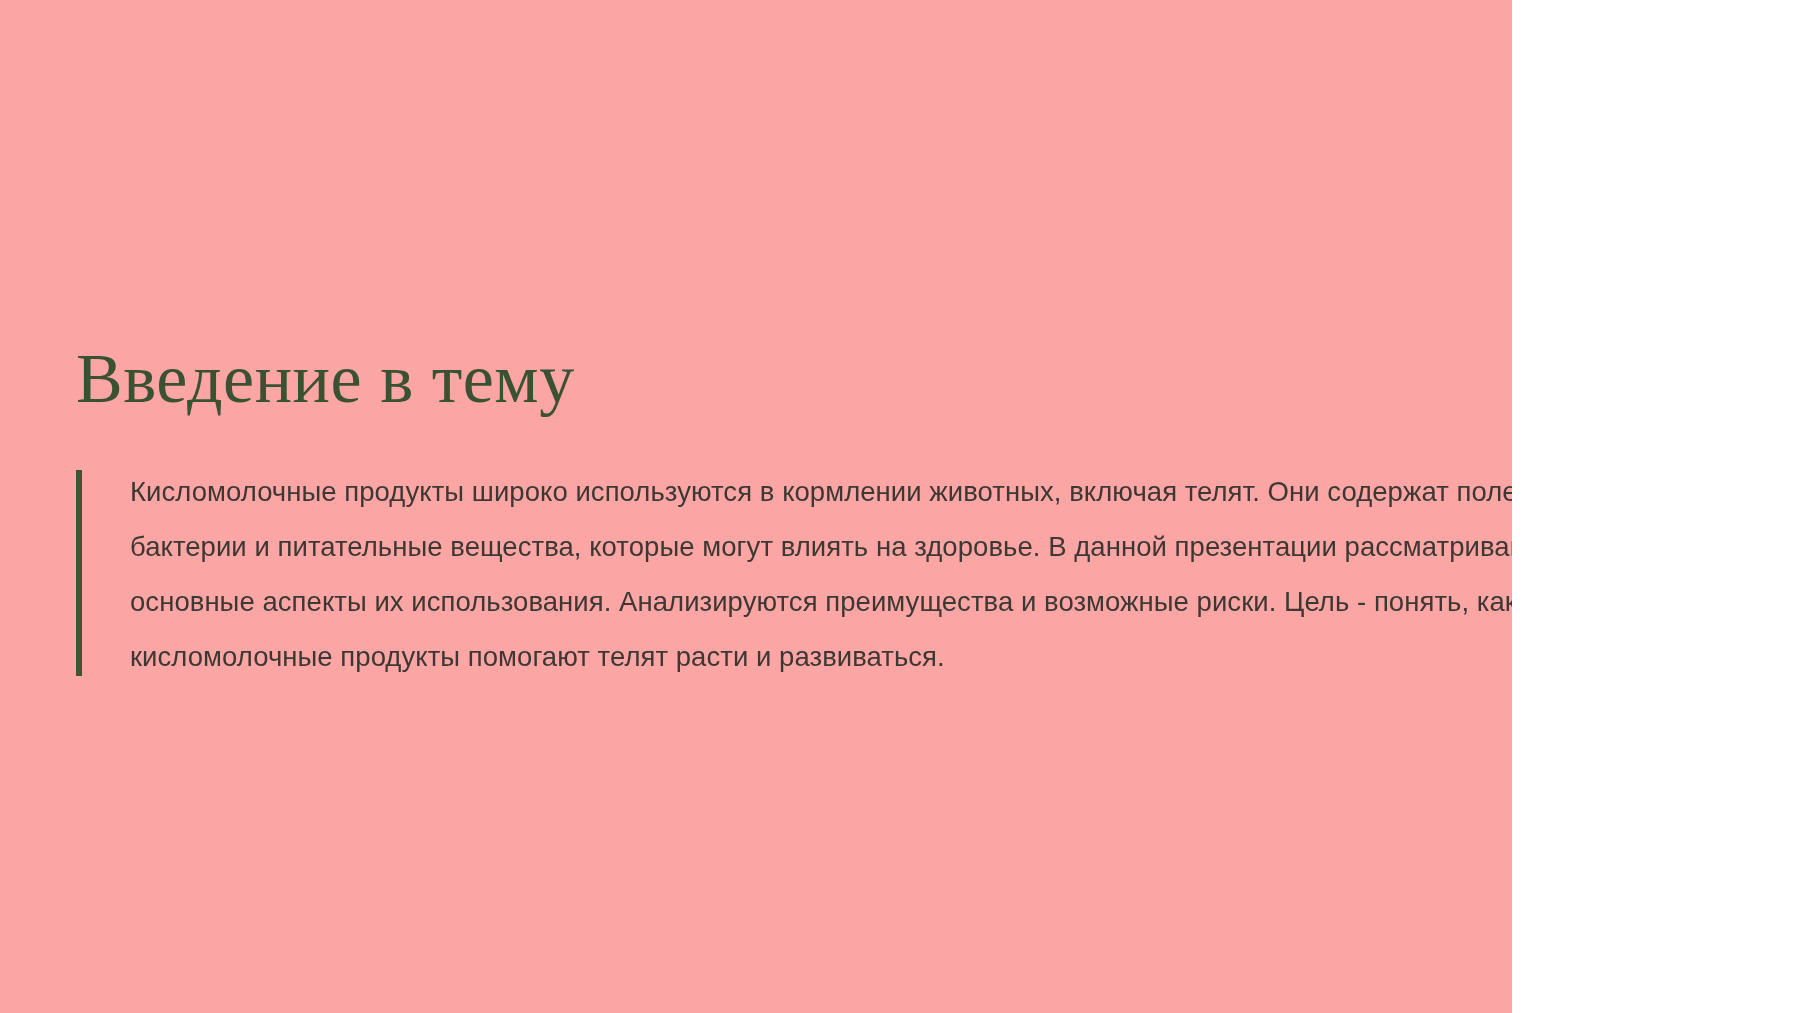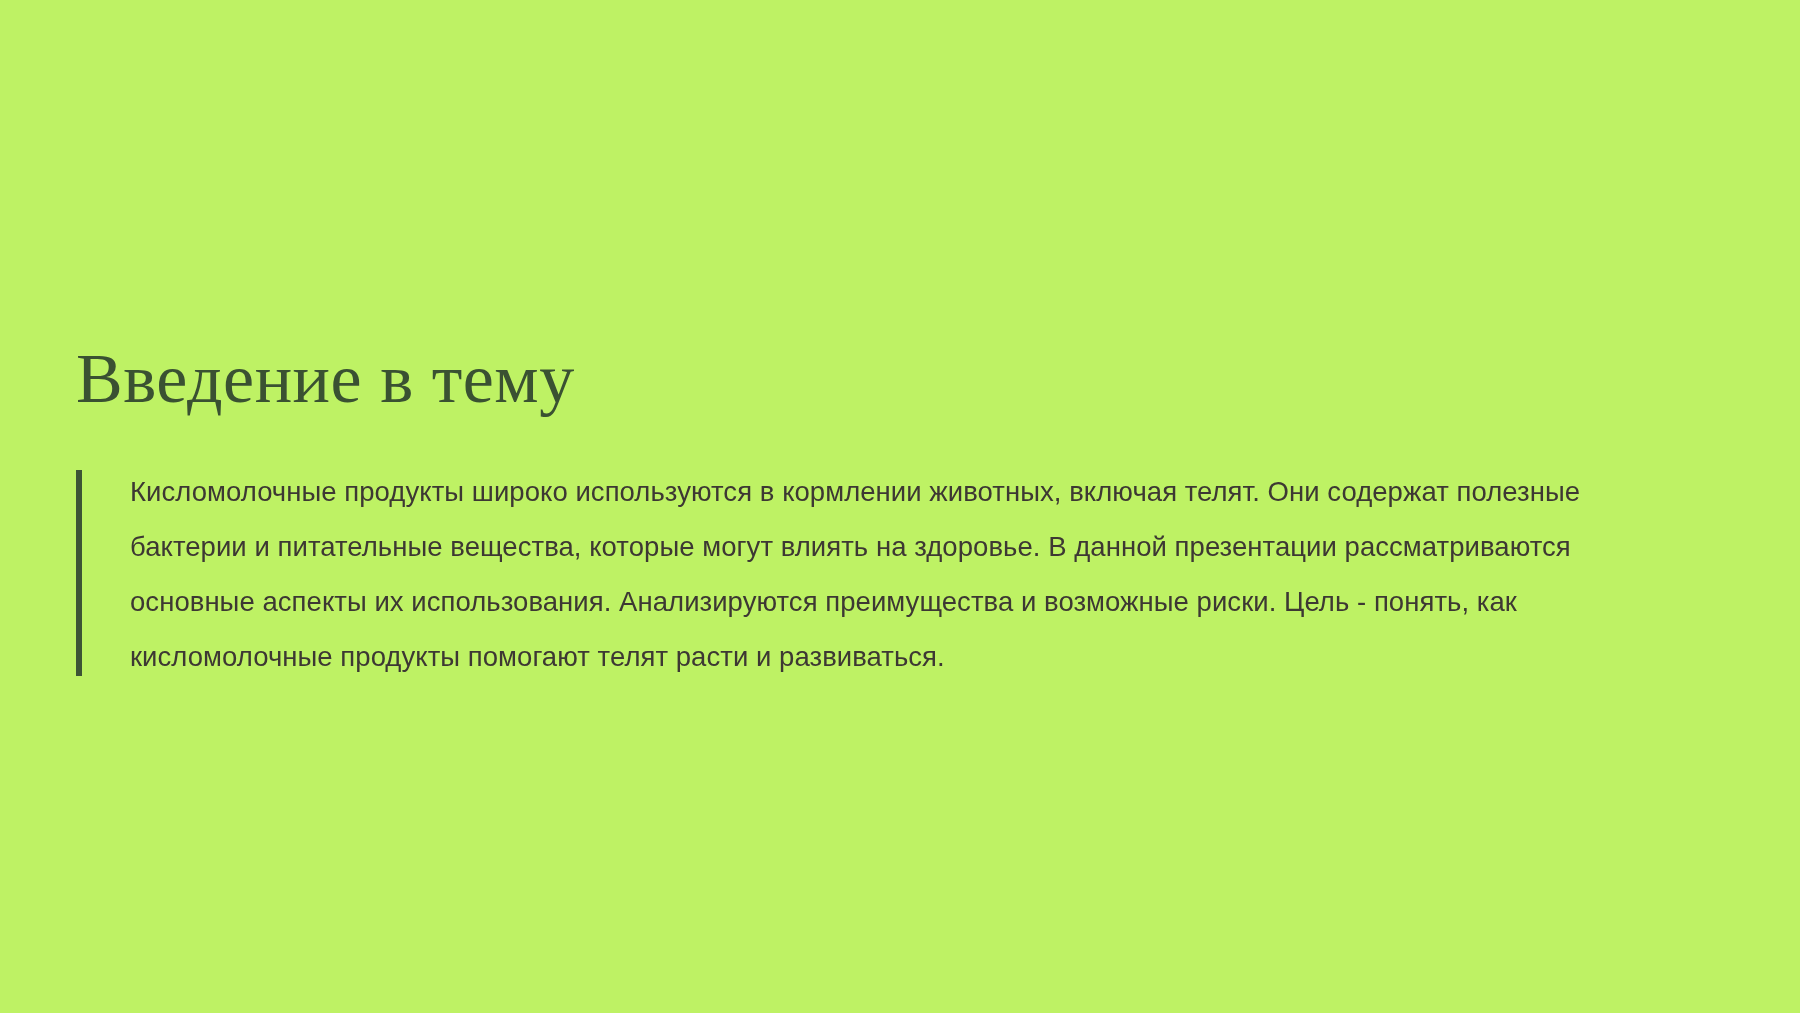--- a/index.html
+++ b/index.html
@@ -10,23 +10,23 @@
 
   body {
     width: 1800px;
     height: 1013px;
     overflow: hidden;
     font-family: "Liberation Sans", sans-serif;
   }
 
   #slide {
     position: relative;
-    width: 1800px;
+    width: 1512px;
     height: 1013px;
-    background: #bef264;
+    background: #fca5a5;
     box-sizing: border-box;
     overflow: hidden;
   }
 
   
   #slide-title {
     position: absolute;
     left: 76px;
     top: 344px;
     margin: 0;

